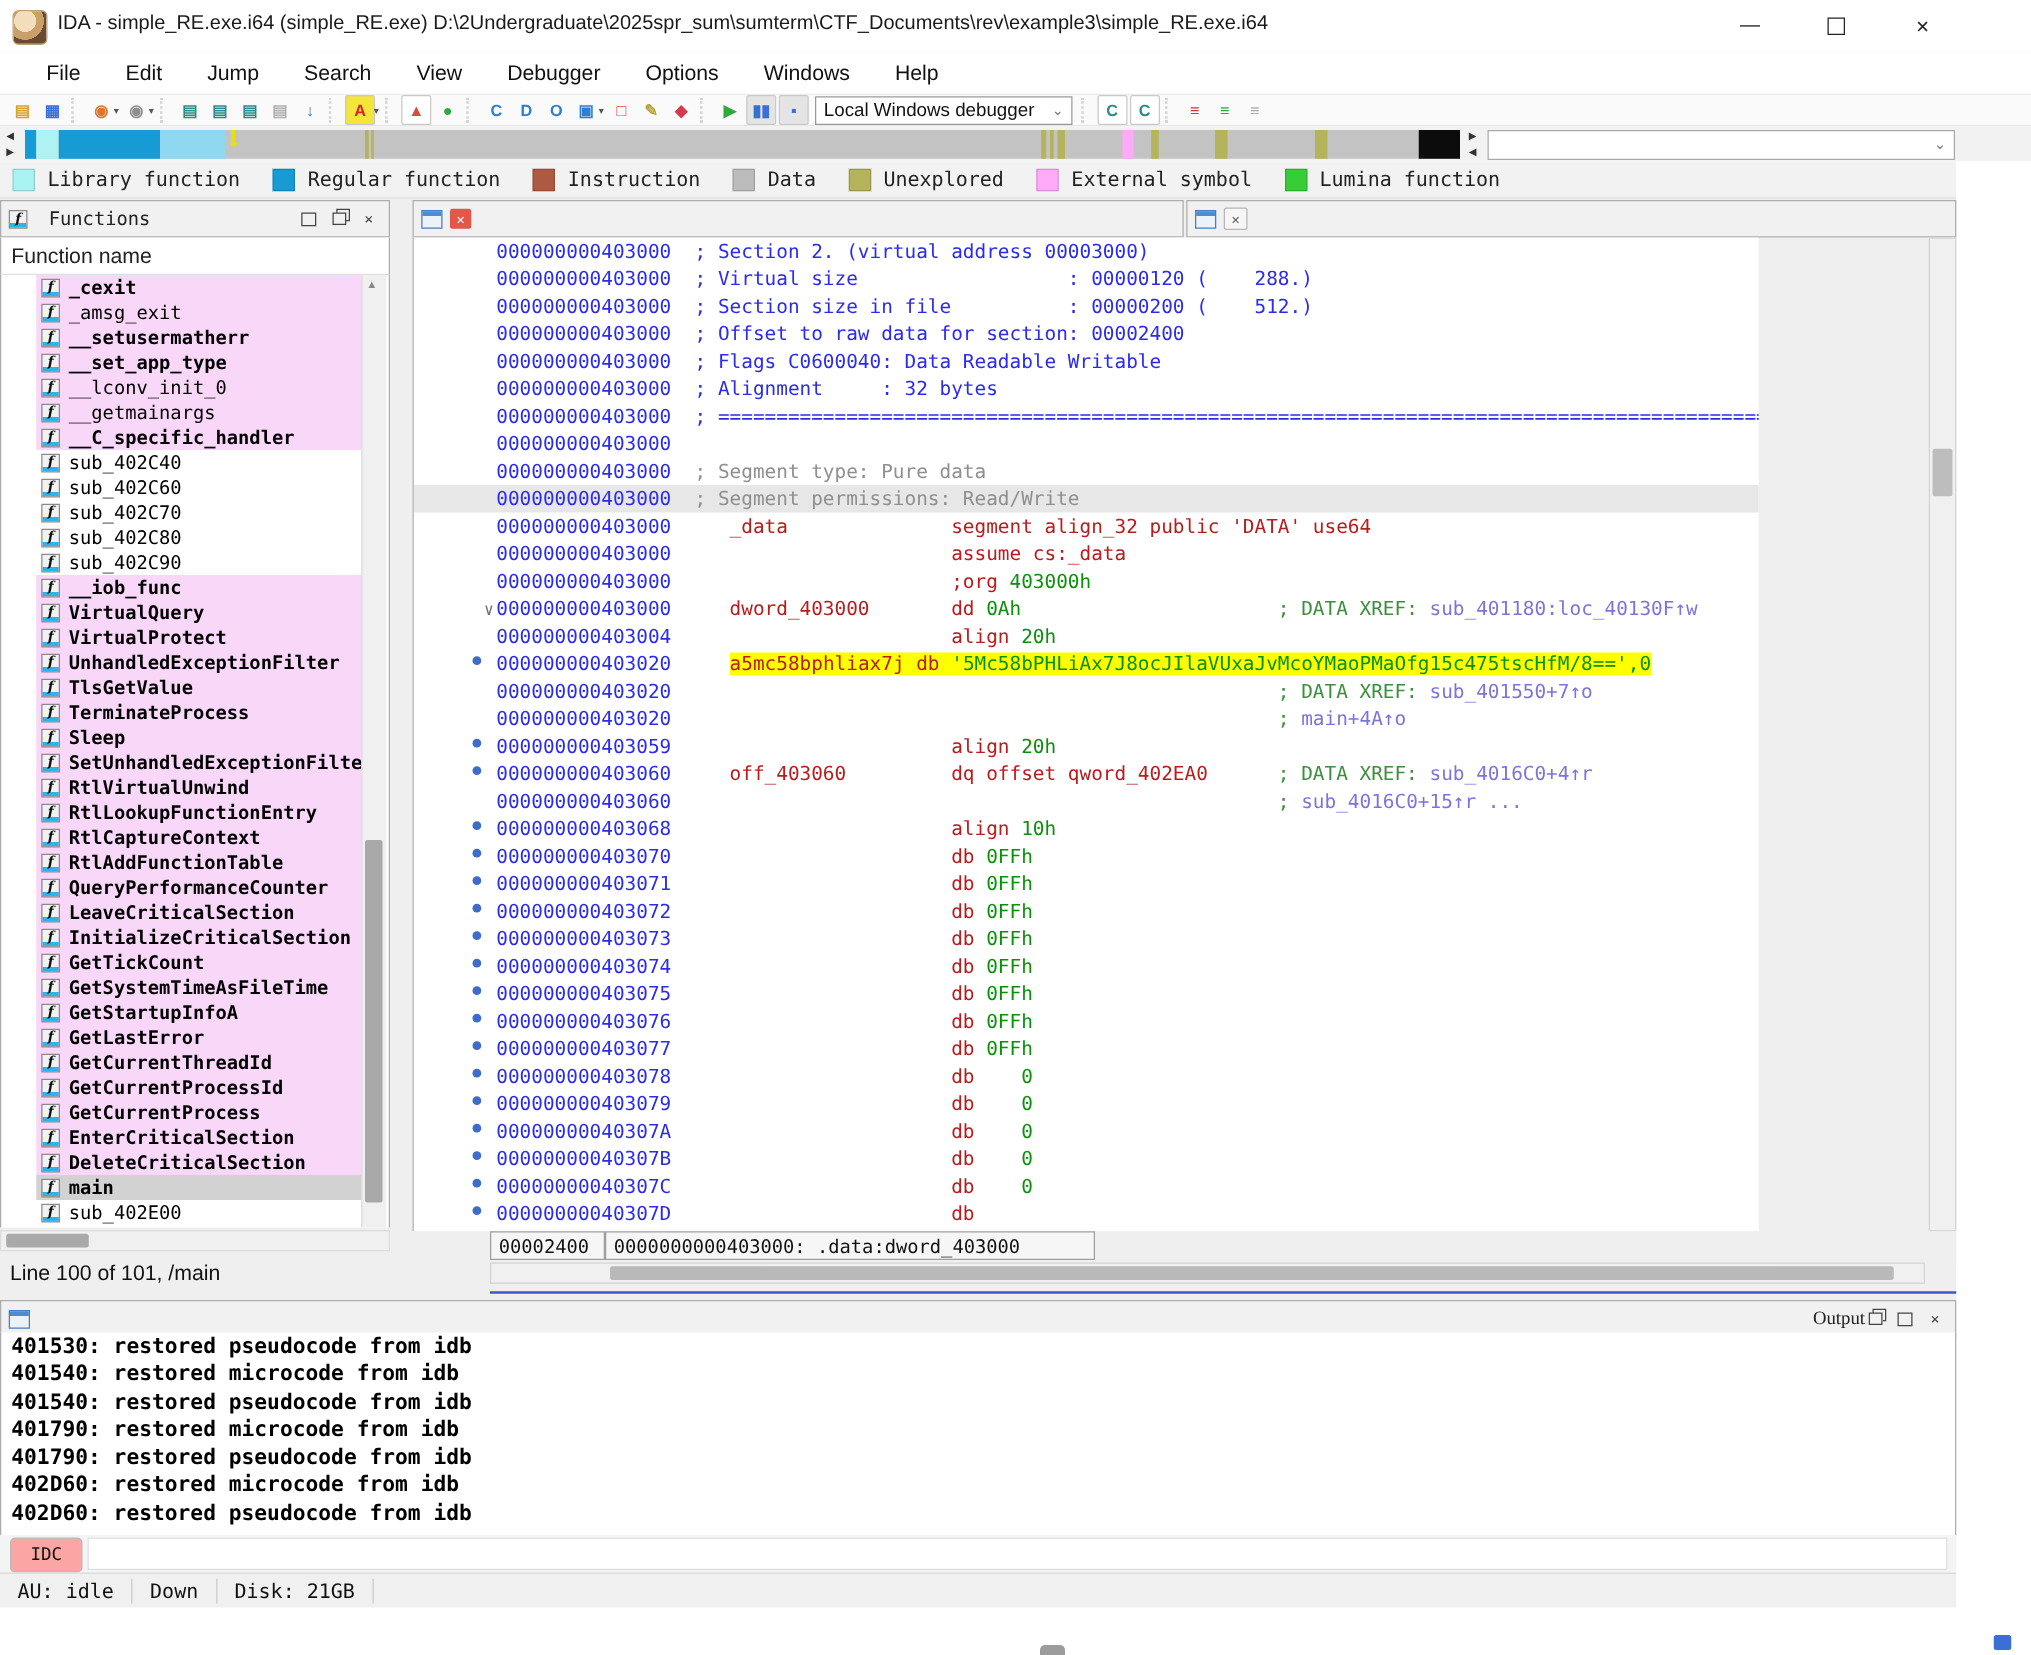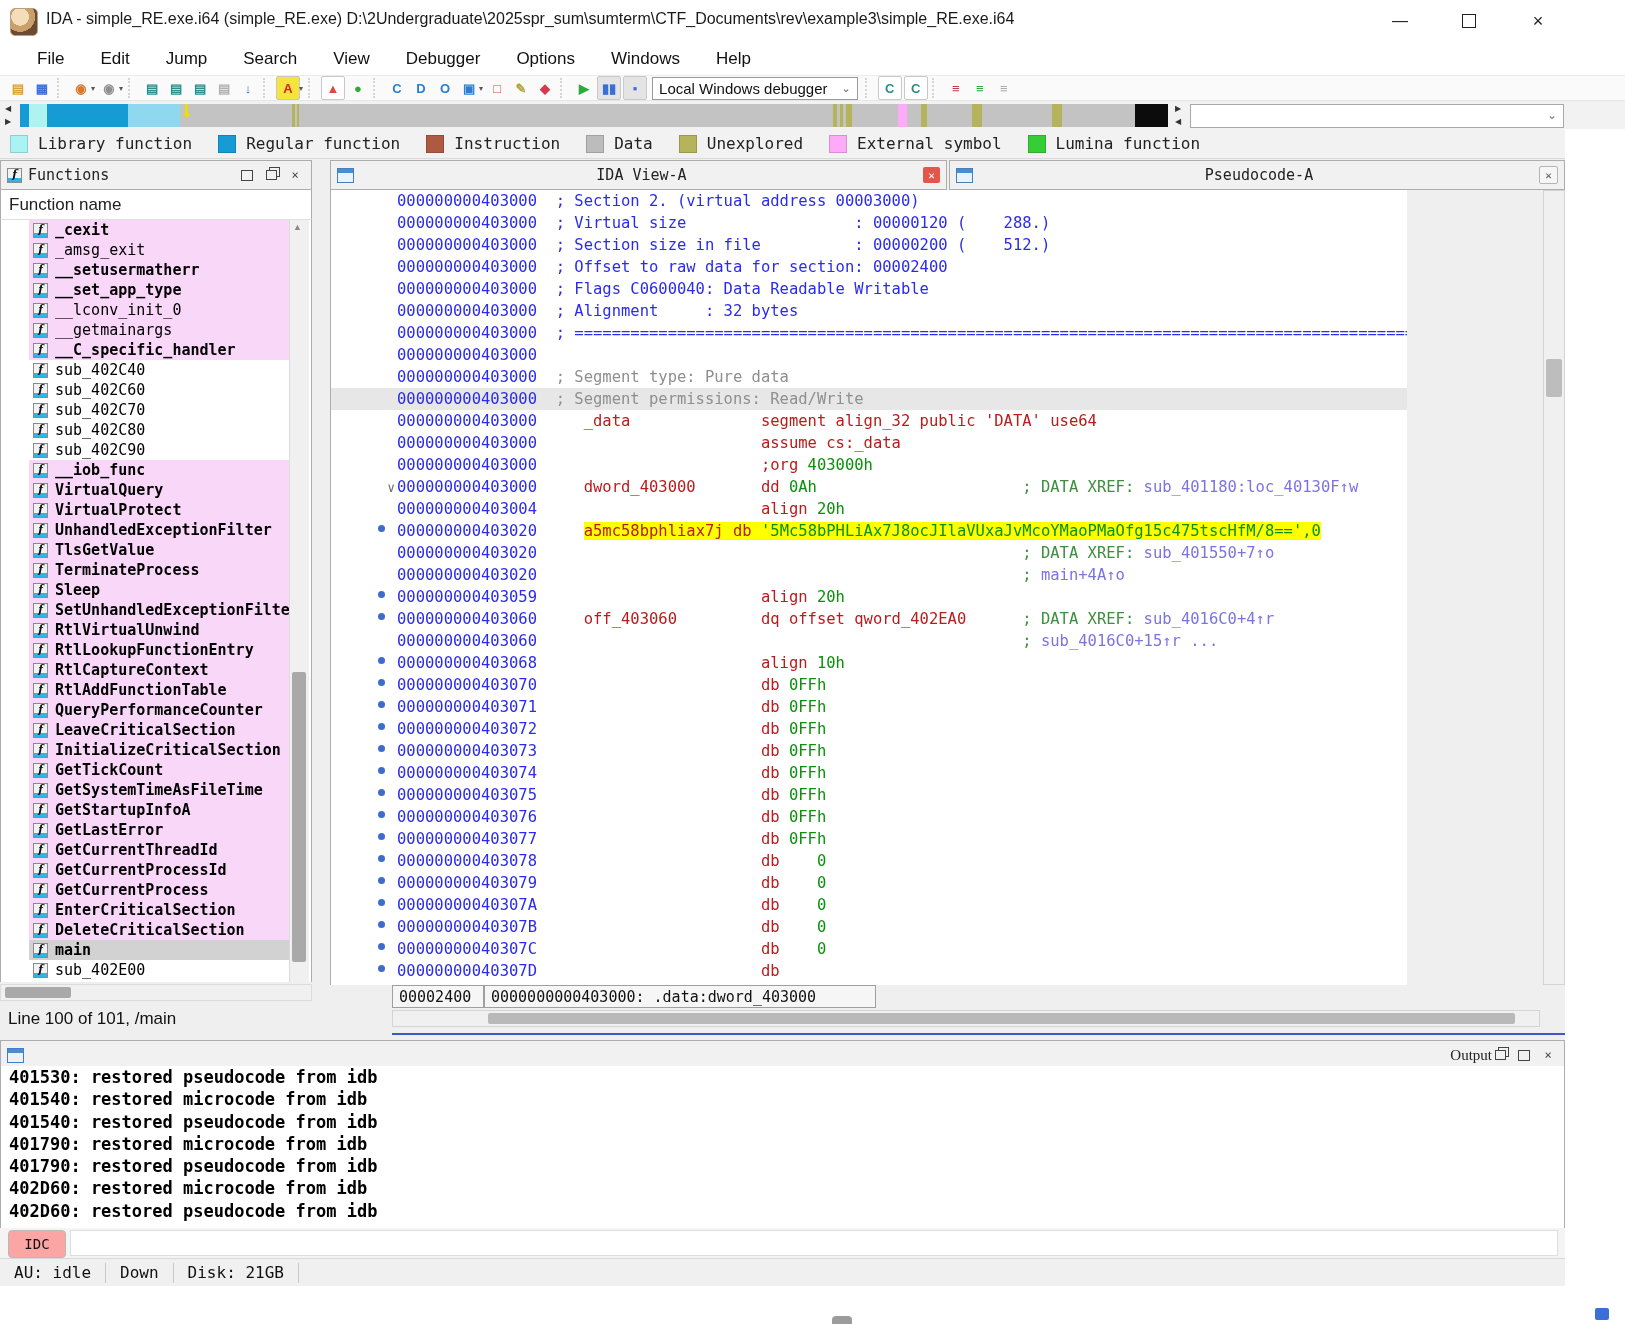--- a/index.html
+++ b/index.html
@@ -50,21 +50,21 @@
   .lg-item{display:flex;align-items:center;margin-right:26px;}
   .lg-swatch{width:16px;height:16px;margin-right:10px;border:1px solid rgba(0,0,0,.15);}
   .lg-label{font-size:16px;font-family:"DejaVu Sans Mono",monospace;color:#222;}
 
   
   #workspace{left:0;top:159px;width:1565px;height:881px;background:#efefef;}
 
   
   .caption{height:30px;background:#f1f1f1;border:1px solid #adadad;box-sizing:border-box;
     display:flex;align-items:center;font-family:"DejaVu Sans Mono",monospace;font-size:15px;color:#222;}
-  .caption .title{flex:1;text-align:center;}
+  .caption .title{flex:1;text-align:center;margin-left:11px;}
   .win-glyph{width:15px;height:13px;border:1px solid #4a7dbf;background:linear-gradient(#4a8ed0 0 4px,#eaf2fa 4px 100%);margin:0 6px;}
   .close-red{width:17px;height:16px;background:#e2574a;color:#fff;font-size:11px;display:flex;align-items:center;
     justify-content:center;margin-right:6px;border-radius:2px;}
   .close-plain{width:17px;height:16px;border:1px solid #b5b5b5;background:#f6f6f6;color:#555;font-size:11px;
     display:flex;align-items:center;justify-content:center;margin-right:6px;border-radius:2px;}
   .cap-btn{width:16px;height:14px;margin-right:8px;display:flex;align-items:center;justify-content:center;color:#444;font-size:12px;}
   .cap-btn .sq{width:10px;height:9px;border:1.3px solid #444;}
   .cap-btn .rs{width:9px;height:8px;border:1.3px solid #444;box-shadow:3px -3px 0 -1px #f1f1f1,3px -3px 0 0 #444;}
 
   #fn-caption{left:0;top:160px;width:312px;}
@@ -442,26 +442,24 @@
   <div class="abs" id="fn-uparrow">▲</div>
   <div class="abs" id="fn-vthumb"></div>
 </div>
 <div class="abs" id="fn-hscroll">
   <div class="abs" id="fn-hthumb"></div>
 </div>
 <div class="abs" id="fn-status">Line 100 of 101, /main</div>
 
 <div class="abs caption" id="cap-ida">
   <span class="win-glyph"></span>
-  <span class="title">IDA View-A</span>
   <span class="close-red">✕</span>
 </div>
 <div class="abs caption" id="cap-pseudo">
   <span class="win-glyph"></span>
-  <span class="title">Pseudocode-A</span>
   <span class="close-plain">✕</span>
 </div>
 
 <div class="abs" id="listing">
     <div class="ds-line"><span class="ds-gutter"></span><span class="ds-a">000000000403000</span><span class="ds-cb">  ; Section 2. (virtual address 00003000)</span></div>
     <div class="ds-line"><span class="ds-gutter"></span><span class="ds-a">000000000403000</span><span class="ds-cb">  ; Virtual size                  : 00000120 (    288.)</span></div>
     <div class="ds-line"><span class="ds-gutter"></span><span class="ds-a">000000000403000</span><span class="ds-cb">  ; Section size in file          : 00000200 (    512.)</span></div>
     <div class="ds-line"><span class="ds-gutter"></span><span class="ds-a">000000000403000</span><span class="ds-cb">  ; Offset to raw data for section: 00002400</span></div>
     <div class="ds-line"><span class="ds-gutter"></span><span class="ds-a">000000000403000</span><span class="ds-cb">  ; Flags C0600040: Data Readable Writable</span></div>
     <div class="ds-line"><span class="ds-gutter"></span><span class="ds-a">000000000403000</span><span class="ds-cb">  ; Alignment     : 32 bytes</span></div>

